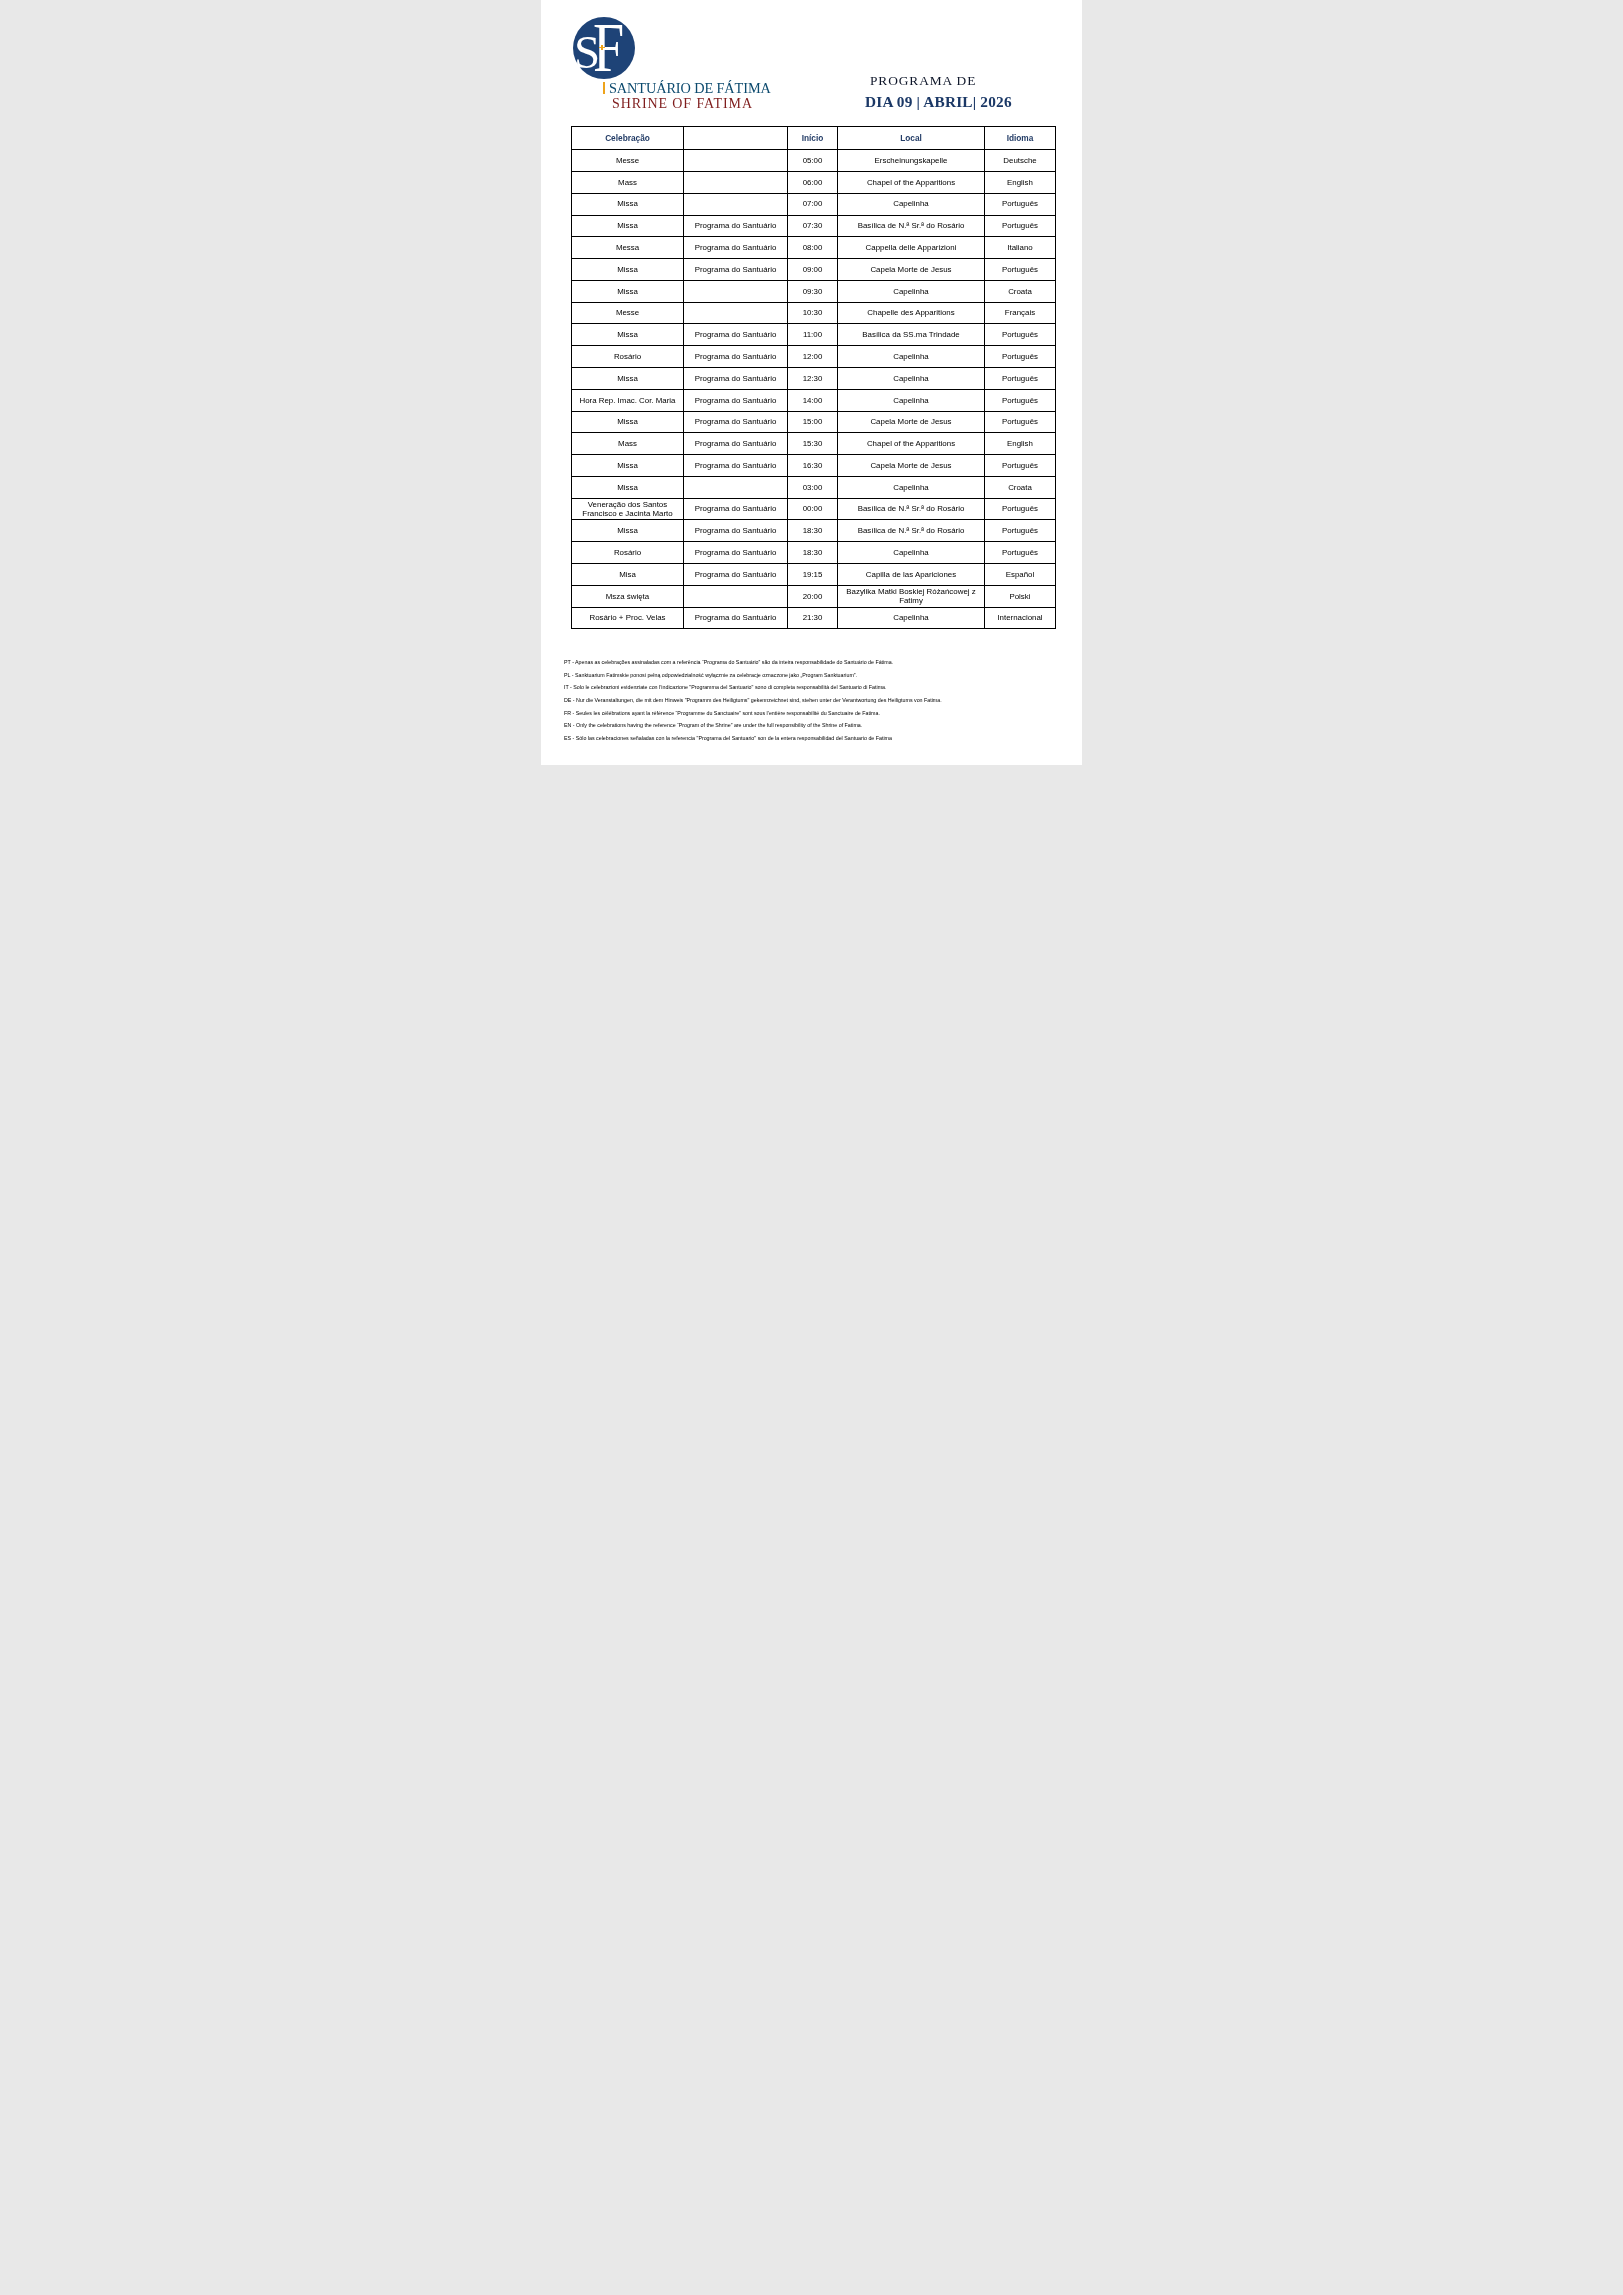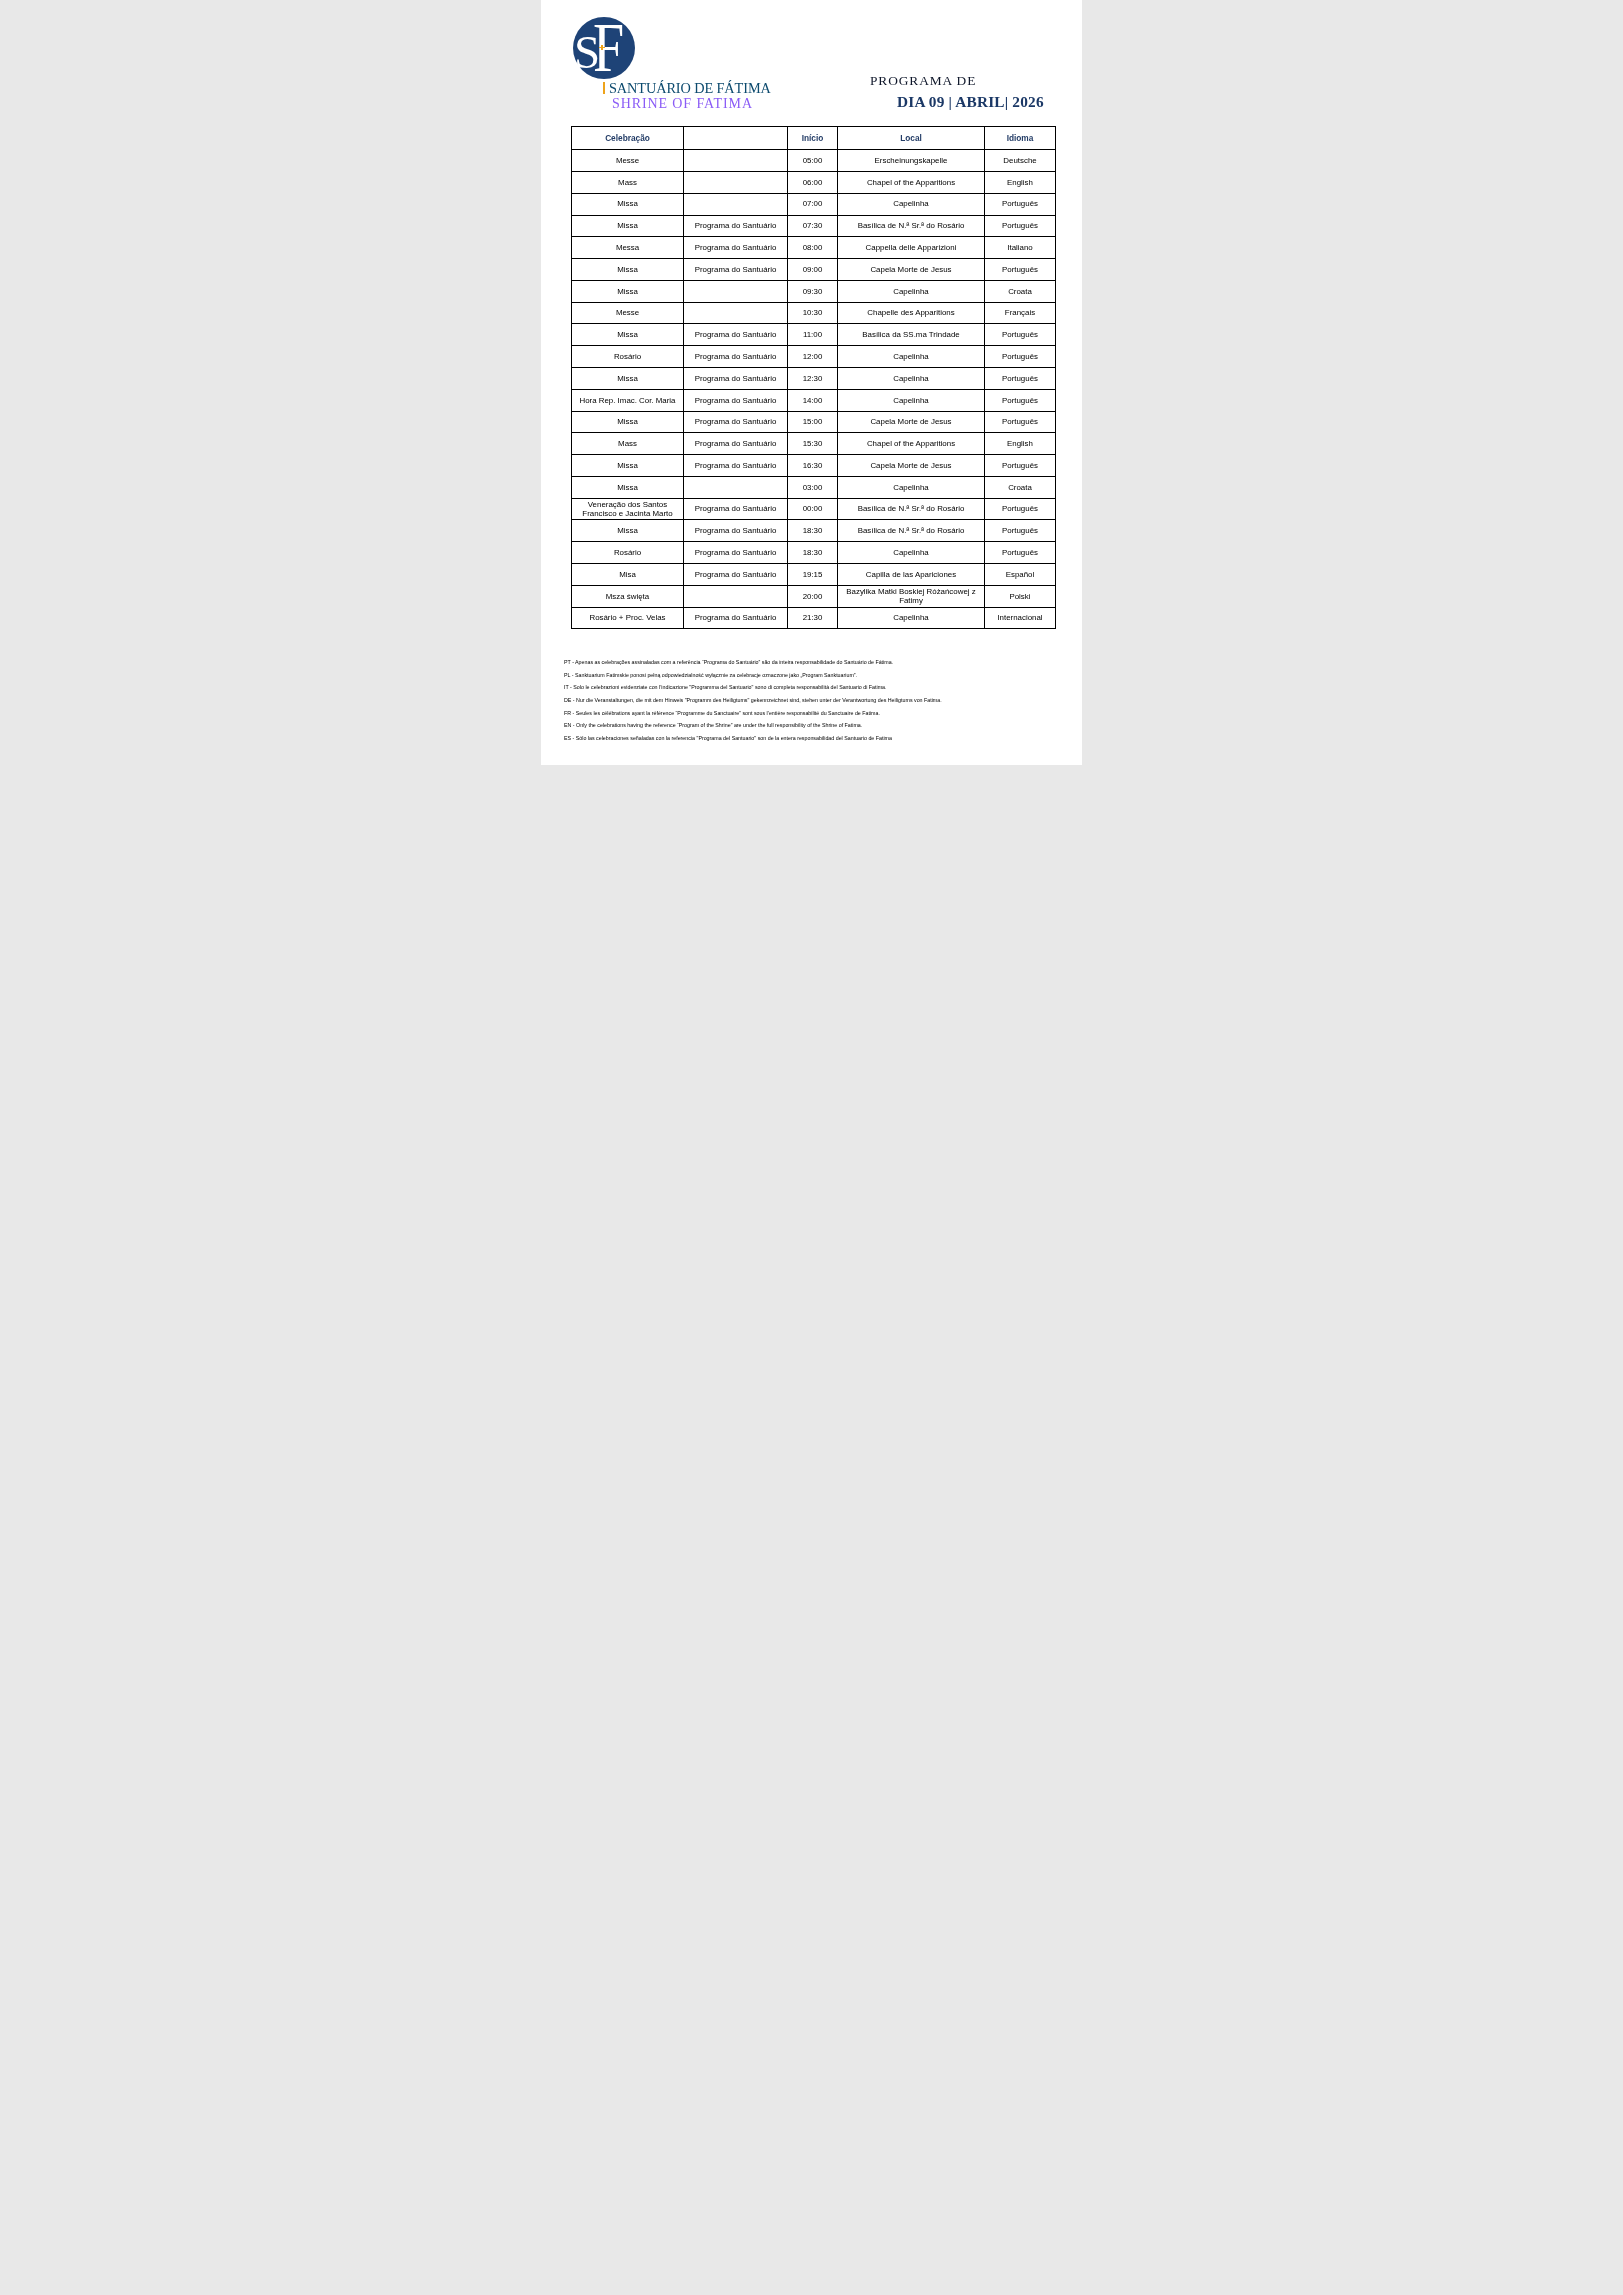--- a/index.html
+++ b/index.html
@@ -37,34 +37,34 @@
   .org-pt{
     position:absolute;left:68px;top:81px;
     font-family:"Liberation Serif",serif;
     font-size:14.3px;line-height:1;letter-spacing:-0.1px;
     color:#0c4a6e;white-space:nowrap;
   }
   .org-en{
     position:absolute;left:71px;top:97px;
     font-family:"Liberation Serif",serif;
     font-size:14px;line-height:1;letter-spacing:0.9px;
-    color:#8b5cf6;white-space:nowrap;
+    color:#7f1d1d;white-space:nowrap;
   }
   
   .title-1{
     position:absolute;left:329px;top:74px;
     font-family:"Liberation Serif",serif;
     font-size:13.4px;line-height:1;letter-spacing:0.9px;
     color:#0f172a;white-space:nowrap;
   }
   .title-2{
     position:absolute;left:324px;top:94px;
     font-family:"Liberation Serif",serif;
     font-size:15.3px;line-height:1;letter-spacing:0.2px;
-    font-weight:bold;color:#1B3866;white-space:nowrap;margin-left:32px;
+    font-weight:bold;color:#1B3866;white-space:nowrap;
   }
   
   table.schedule{
     position:absolute;left:30px;top:126px;
     width:484px;table-layout:fixed;
     border-collapse:collapse;
     border:0.5px solid #000;
     border-top:1.4px solid #000;
     border-bottom:1.4px solid #000;
   }

